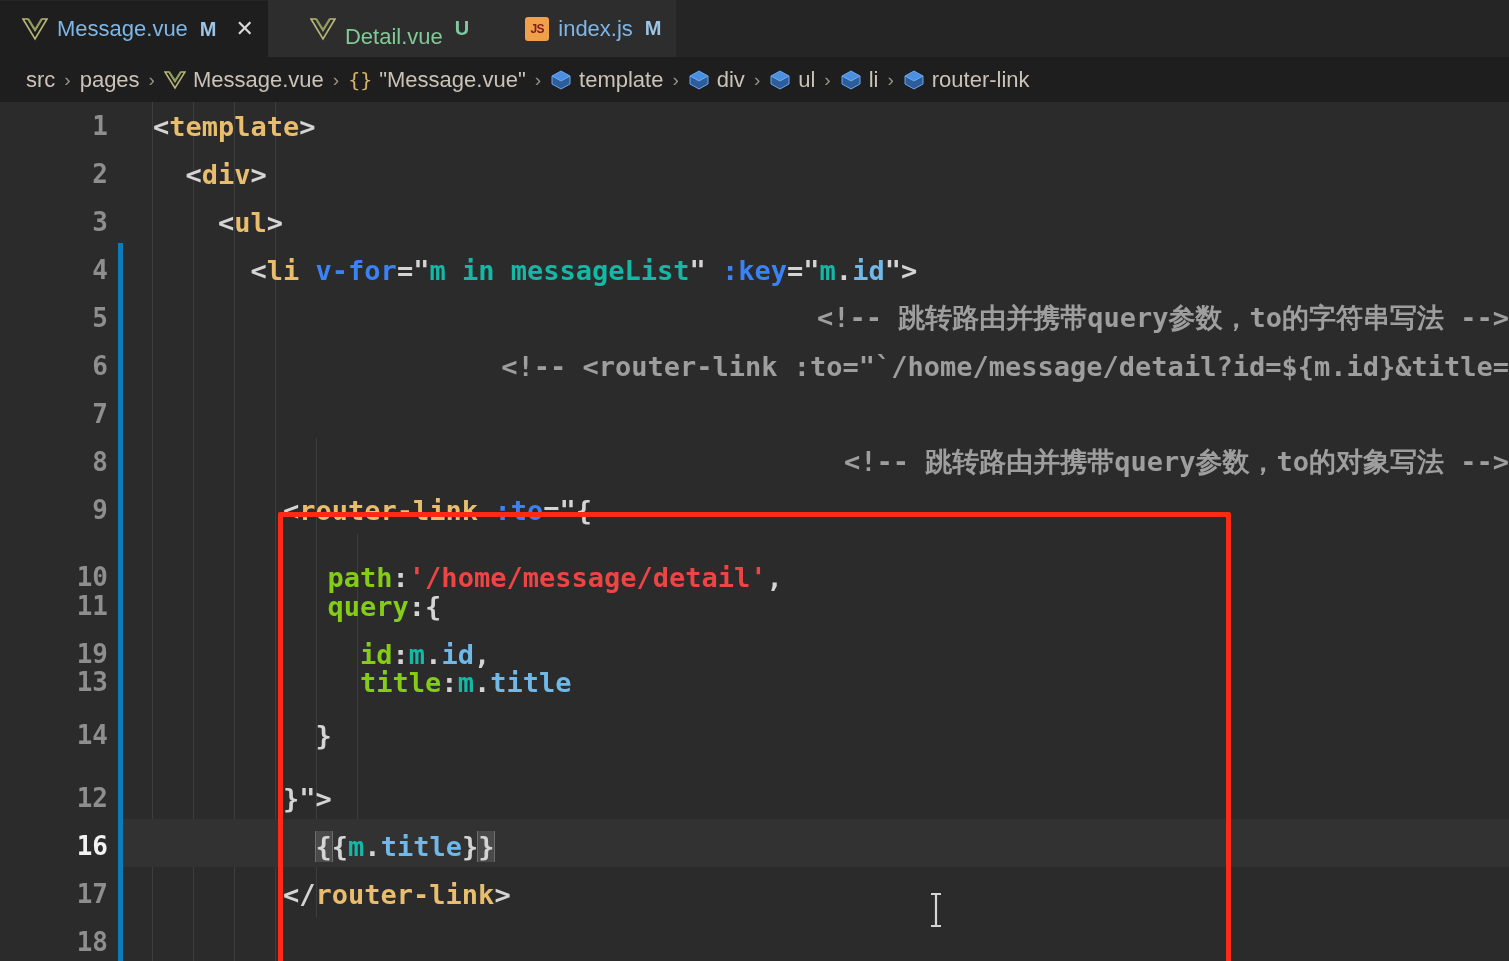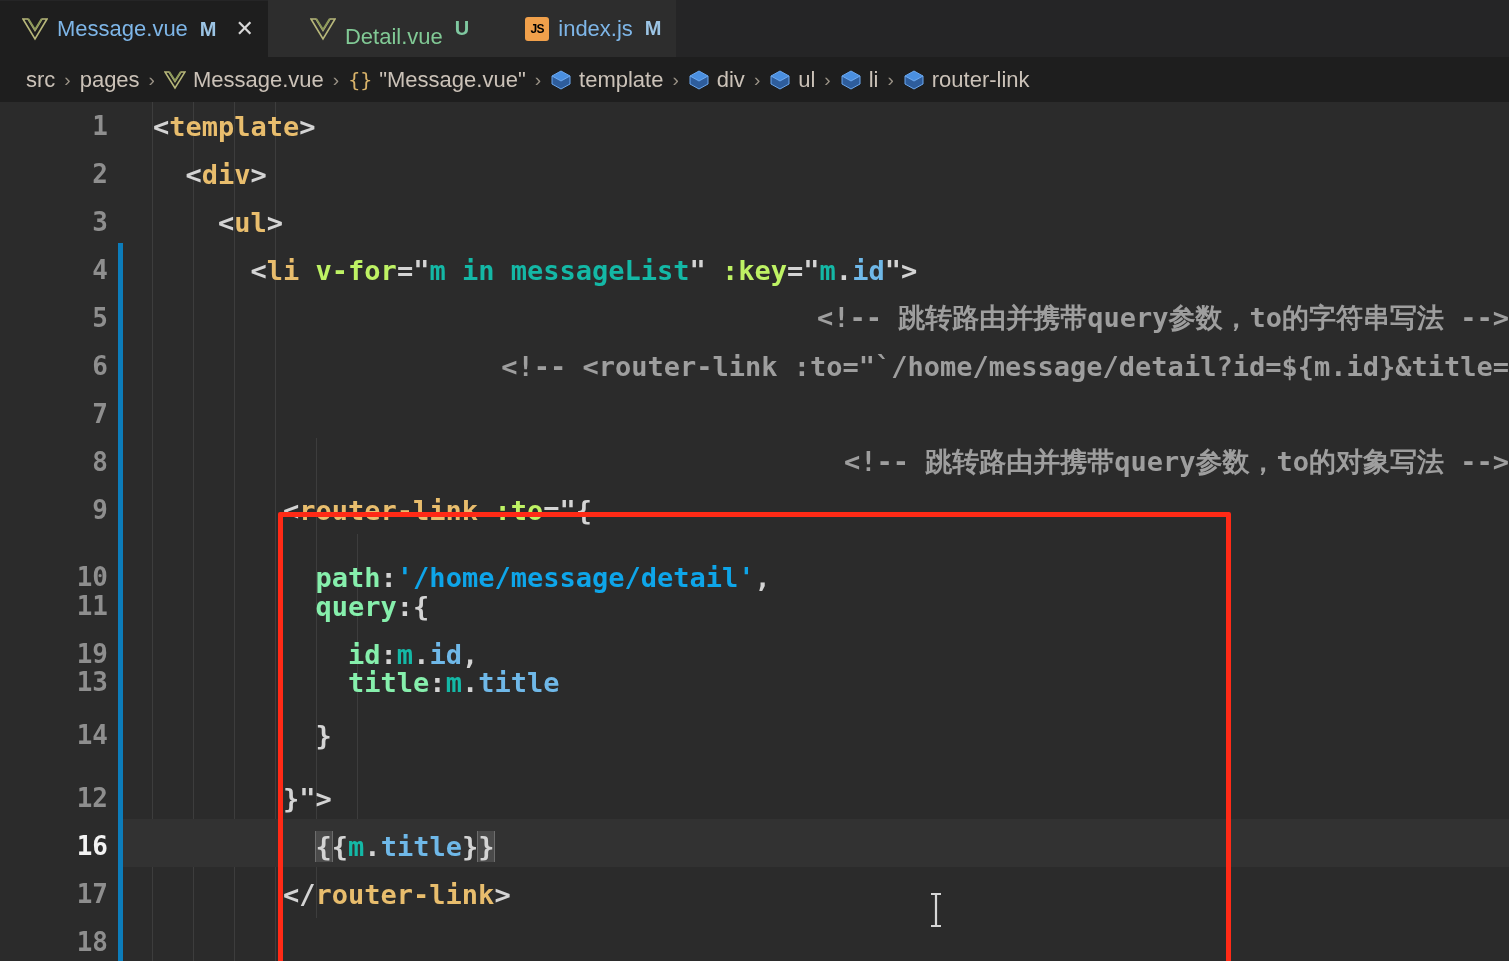--- a/index.html
+++ b/index.html
@@ -59,21 +59,21 @@
     width: 24px; height: 24px;
     background: #f0a04b;
     border-radius: 3px;
     flex: 0 0 auto;
     display: flex;
     align-items: center;
     justify-content: center;
     font-family: "Liberation Sans", sans-serif;
     font-size: 12px;
     font-weight: bold;
-    color: #000000;
+    color: #7f1d1d;
     letter-spacing: -0.5px;
   }
   .tab-label { letter-spacing: 0px; }
   .tab-label.blue { color: #7eb6e8; }
   .tab-label.green { color: #81c995; margin-top: 16px; }
   .tab-badge {
     font-family: "Liberation Sans", sans-serif;
     font-size: 20px;
     font-weight: bold;
     margin-left: 3px;
@@ -184,24 +184,24 @@
   .ltext {
     flex: 1 1 auto;
     padding-left: 45px;
     overflow: hidden;
     text-overflow: clip;
   }
 
   
   .t-punct   { color: #d4d4d4; }
   .t-tag     { color: #e8bd6d; }
-  .t-attr    { color: #bef264; text-align: right; }
-  .t-string  { color: #0ea5e9; }
+  .t-attr    { color: #3b82f6; text-align: right; }
+  .t-string  { color: #ef4444; }
   .t-comment { color: #9e9e9e; font-weight: bold; text-align: right; }
-  .t-prop    { color: #86efac; }
+  .t-prop    { color: #84cc16; padding-left: 12px; }
   .t-var     { color: #14b8a6; }
   .t-member  { color: #6fb8e8; }
   .t-op      { color: #d4d4d4; }
   .t-brace   { color: #d4d4d4; }
   .bracket-match {
     background: #4a4a4a;
     outline: 1px solid #6d6d6d;
   }
 
   

